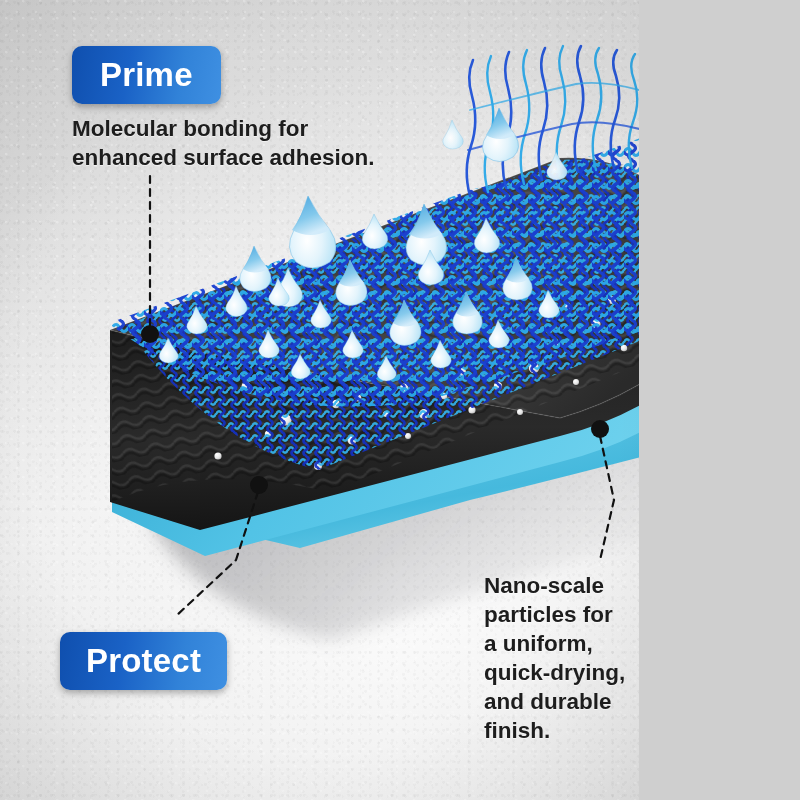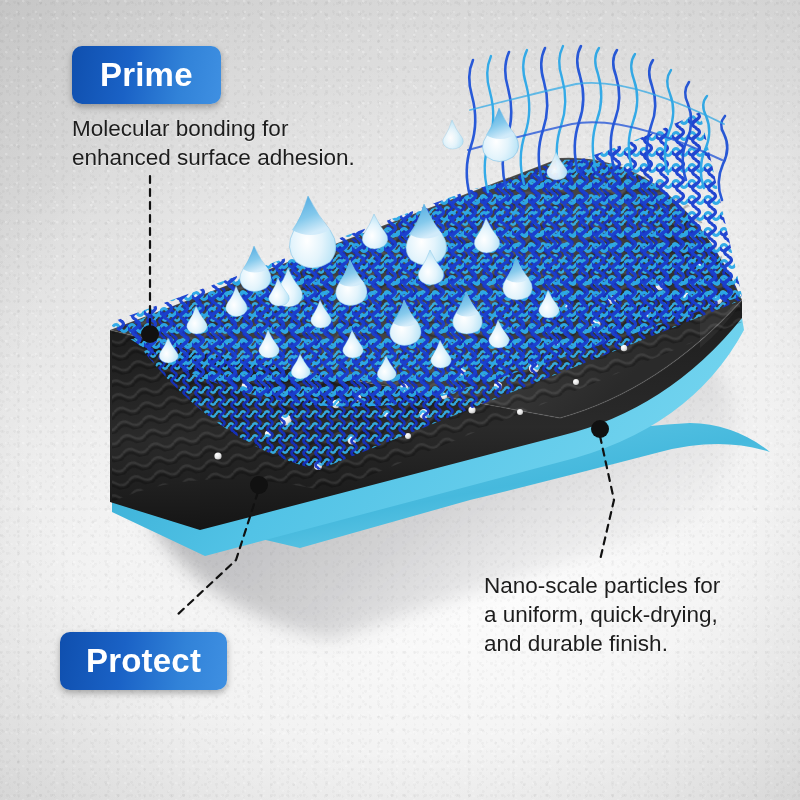--- a/index.html
+++ b/index.html
@@ -3,21 +3,21 @@
 <meta charset="utf-8">
 <title>Coating Technology Infographic</title>
 <style>
   html,body{margin:0;padding:0;}
   body{
     width:800px;height:800px;overflow:hidden;
     font-family:"Liberation Sans", sans-serif;
     background:#cfcfcf;
   }
   #stage{
-    position:relative;width:800px;height:800px;overflow:hidden;
+    position:relative;width:639px;height:800px;overflow:hidden;
     background:
       radial-gradient(ellipse 120% 90% at 62% 72%, rgba(255,255,255,0.95) 0%, rgba(255,255,255,0.55) 38%, rgba(255,255,255,0) 72%),
       linear-gradient(150deg,#d4d4d4 0%,#dcdcdc 22%,#e7e7e7 48%,#dddddd 72%,#d2d2d2 100%);
   }
   
   #grain{
     position:absolute;inset:0;pointer-events:none;opacity:.55;
     background-image:
       radial-gradient(circle at 12% 18%, rgba(0,0,0,.055) 0 1.2px, transparent 1.6px),
       radial-gradient(circle at 37% 7%,  rgba(255,255,255,.5) 0 1.1px, transparent 1.5px),
@@ -43,21 +43,21 @@
     font-weight:bold;letter-spacing:.2px;
     box-shadow:0 3px 7px rgba(0,0,0,.30);
     text-align:center;
     line-height:1;
   }
   .badge.prime  {font-size:33px;padding:12px 28px 13px 28px;}
   .badge.protect{font-size:33px;padding:12px 26px 13px 26px;}
   .badge.perfect{font-size:33px;padding:12px 24px 13px 24px;}
   .desc{
     color:#1d1d1d;font-size:22.5px;line-height:29px;margin-top:10px;
-    white-space:pre-line;text-shadow:0 1px 0 rgba(255,255,255,.5);
+    white-space:pre-line;text-shadow:0 1px 0 rgba(255,255,255,.5);font-weight:bold;
   }
 
   #callout-prime  {left:72px;top:46px;}
   #callout-protect{left:60px;top:632px;}
   #callout-perfect{left:484px;top:561px;}
 
   
   #art,#leaders{position:absolute;left:0;top:0;width:800px;height:800px;}
   #leaders{pointer-events:none;}
 </style>

